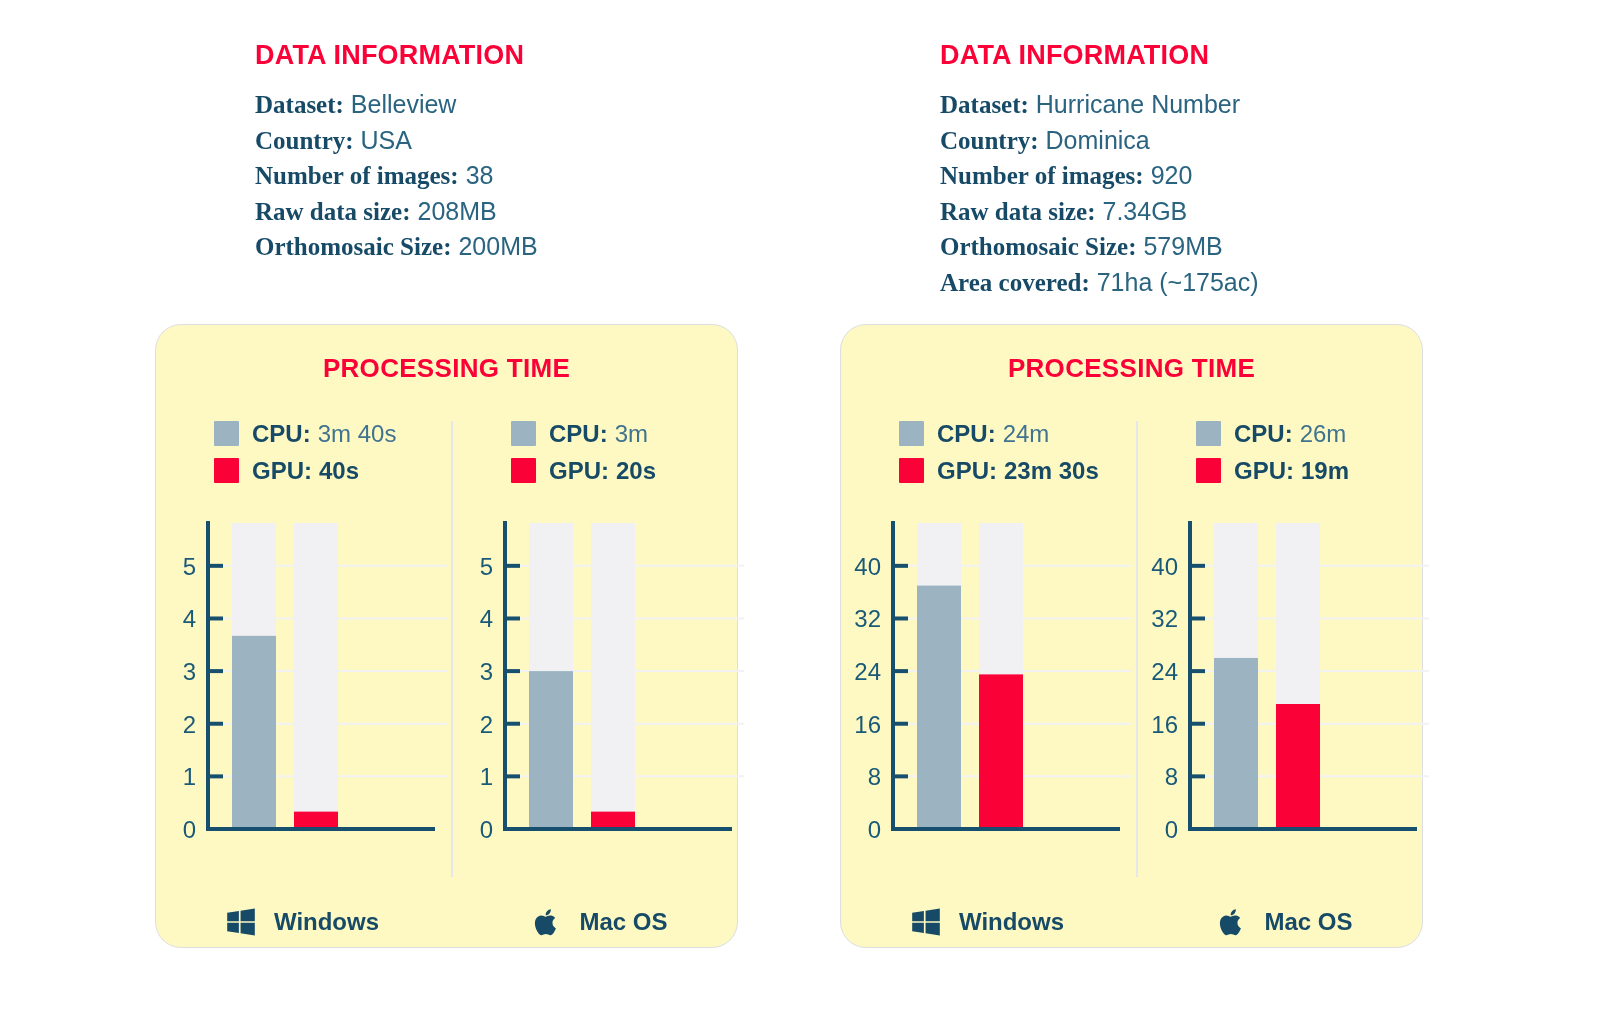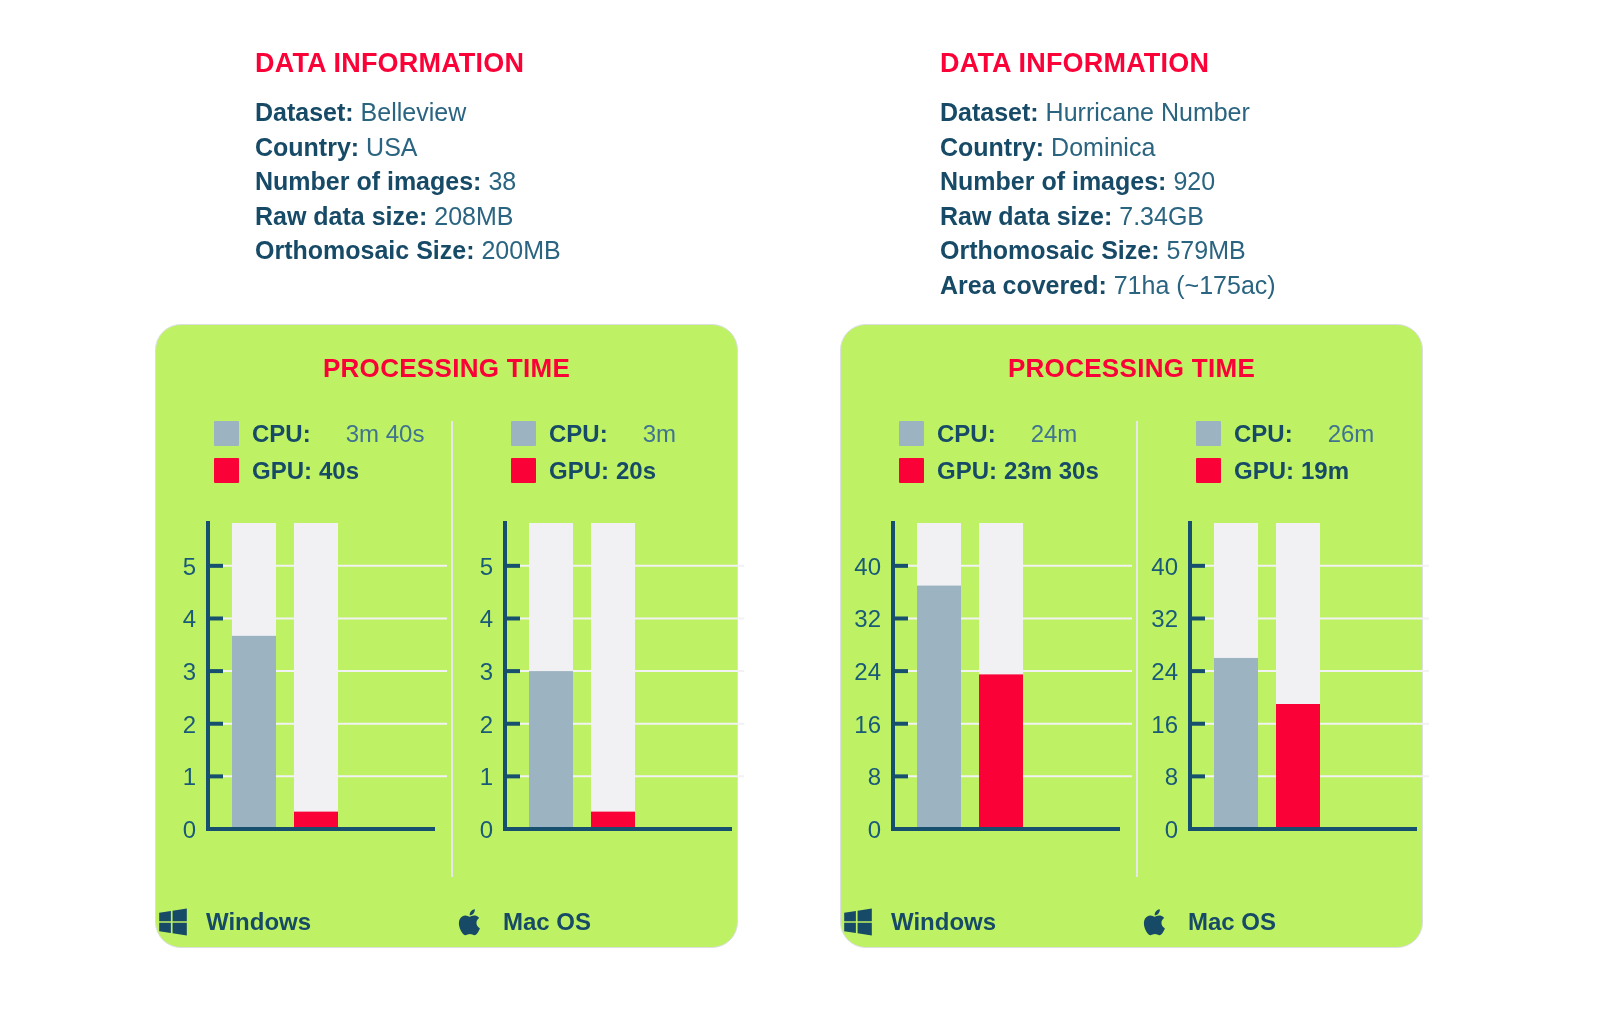--- a/index.html
+++ b/index.html
@@ -17,43 +17,43 @@
   .panel.left{left:150px;}
   .panel.right{left:835px;}
 
   
   .info-block{position:absolute;left:105px;top:38px;width:580px;}
   .info-title{
     color:#fa0137;
     font-size:27px;
     font-weight:bold;
     letter-spacing:0.2px;
-    margin:12px 0 18px 0;
+    margin:4px 0 18px 0;
     line-height:1;
   }
   .info-list{list-style:none;margin:0;padding:0;}
   .info-row{
     font-size:25px;
     line-height:34.5px;
     color:#17506e;
     white-space:nowrap;
   }
-  .info-label{font-weight:bold;color:#164a66;}
+  .info-label{font-weight:bold;color:#164a66;font-family:Liberation Serif, serif;}
   .info-value{font-weight:400;color:#2a6480;}
 
   
   .card{
     position:absolute;
     left:5px;
     top:324px;
     width:583px;
     height:624px;
     border:1.6px solid #dcdee2;
     border-radius:26px;
-    background:#bef264;
+    background:#fef9c3;
     box-sizing:border-box;
   }
   .card-title{
     position:absolute;
     top:30px;left:0;right:0;
     text-align:center;
     color:#fa0137;
     font-size:26px;
     font-weight:bold;
     letter-spacing:0.3px;
@@ -85,33 +85,33 @@
   .legend-row.gpu{padding-left:58px;}
   .swatch{
     width:25px;height:25px;
     margin-right:13px;
     flex:0 0 auto;
     border-radius:1px;
   }
   .swatch.cpu{background:#9cb3c1;}
   .swatch.gpu{background:#fa0137;}
   .legend-key{font-weight:bold;color:#164a66;margin-right:7px;}
-  .legend-val.cpu{font-weight:400;color:#3f7390;margin-left:28px;}
+  .legend-val.cpu{font-weight:400;color:#3f7390;}
   .legend-val.gpu{font-weight:bold;color:#164a66;}
 
   
   .plot{position:absolute;left:0;top:110px;width:291px;height:340px;}
   .plot svg{display:block;}
 
   
   .os-row{
     position:absolute;
     bottom:-8px;
     left:0;width:100%;
-    display:flex;align-items:center;justify-content:flex-start;
+    display:flex;align-items:center;justify-content:center;
     gap:16px;
   }
   .os-icon{width:34px;height:34px;display:block;flex:0 0 auto;}
   .os-label{
     font-size:24px;font-weight:bold;color:#164a66;
     line-height:1;white-space:nowrap;
   }
 </style>
 </head>
 <body>

